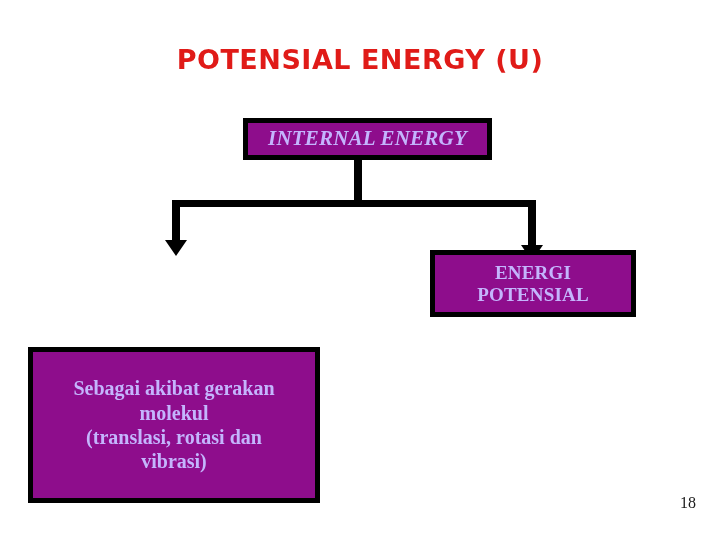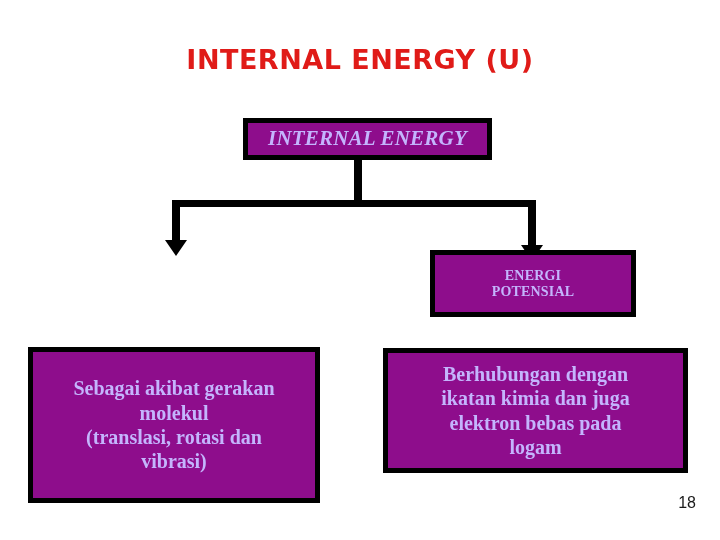--- a/index.html
+++ b/index.html
@@ -81,21 +81,21 @@
     height: 39px;
     font-size: 21px;
     letter-spacing: 0.2px;
   }
 
   #node-potential {
     left: 430px;
     top: 250px;
     width: 206px;
     height: 67px;
-    font-size: 14px;
+    font-size: 19px;
     letter-spacing: 0.2px;
   }
 
   
   #node-kinetic-desc {
     left: 28px;
     top: 347px;
     width: 292px;
     height: 156px;
     font-size: 20px;
@@ -166,31 +166,31 @@
   #arrow-right-head {
     left: 521px;
     top: 245px;
   }
 
   
   .page-number {
     position: absolute;
     right: 24px;
     bottom: 28px;
-    font-family: Liberation Sans, sans-serif;
+    font-family: Liberation Serif, serif;
     font-size: 16px;
     color: #1a1a1a;
   }
 </style>
 </head>
 <body>
 
 <div id="slide">
 
-  <div class="slide-title">INTERNAL ENERGY (U)</div>
+  <div class="slide-title">POTENSIAL ENERGY (U)</div>
 
   <div class="conn" id="conn-stem"></div>
 
   <div class="conn" id="conn-bar"></div>
 
   <div class="conn" id="conn-left-line"></div>
 
   <div class="arrow-head" id="arrow-left-head"></div>
 
   <div class="conn" id="conn-right-line"></div>
@@ -207,22 +207,16 @@
 POTENSIAL</span>
   </div>
 
   <div class="node" id="node-kinetic-desc">
     <span class="node-text">Sebagai akibat gerakan
 molekul
 (translasi, rotasi dan
 vibrasi)</span>
   </div>
 
-  <div class="node" id="node-potential-desc">
-    <span class="node-text">Berhubungan dengan
-ikatan kimia dan juga
-elektron bebas pada
-logam</span>
-  </div>
 
   <div class="page-number">18</div>
 
 </div>
 
 </body></html>

